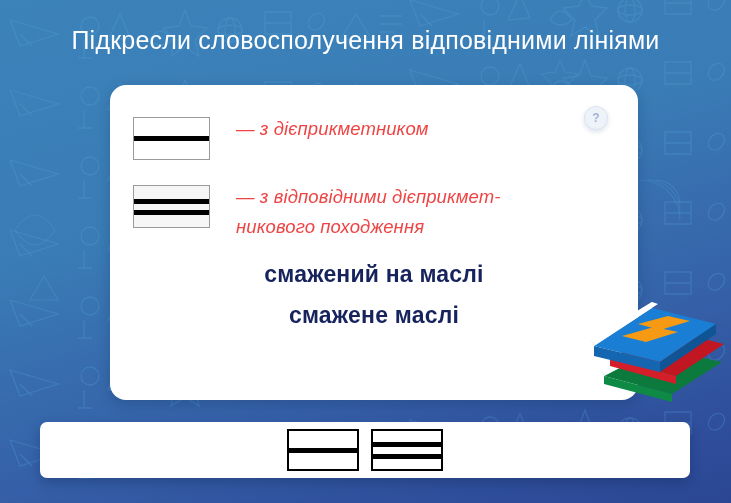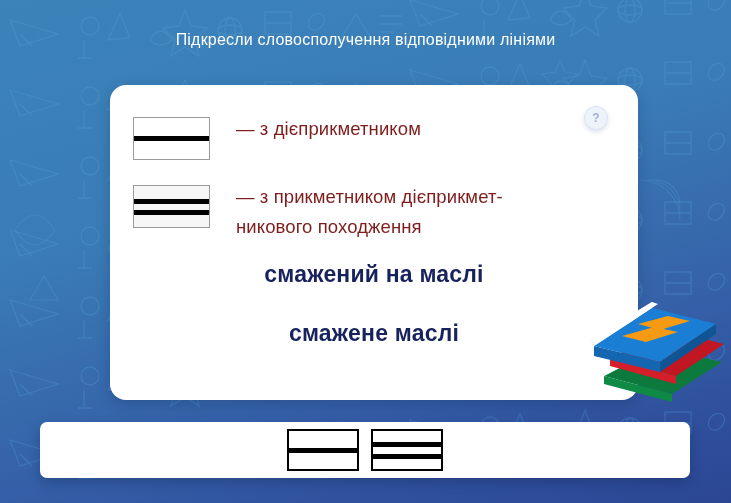--- a/index.html
+++ b/index.html
@@ -32,21 +32,21 @@
     position: absolute;
     top: 0; left: 0;
     width: 731px;
     height: 80px;
     display: flex;
     align-items: center;
     justify-content: center;
   }
   .title-text {
     color: #ffffff;
-    font-size: 16px;
+    font-size: 25px;
     font-weight: 400;
     letter-spacing: 0.2px;
     text-align: center;
     white-space: nowrap;
   }
 
   
   .task-card {
     position: absolute;
     left: 110px;
@@ -108,43 +108,44 @@
     left: 0;
     width: 100%;
     background: #000000;
   }
   .swatch.single .rule.r1 { top: 18px; height: 5px; }
   .swatch.double .rule.r1 { top: 13px; height: 5px; }
   .swatch.double .rule.r2 { top: 24px; height: 5px; }
 
   .legend-label {
     margin-left: 26px;
-    color: #7f1d1d;
+    color: #ef4444;
     font-size: 18.5px;
     line-height: 30px;
     font-weight: 400;
     letter-spacing: 0.1px;
+    font-style: italic;
   }
 
   
   .phrases {
     position: absolute;
     left: 0;
     top: 178px;
     width: 528px;
     text-align: center;
   }
   .phrase {
     color: #17235c;
     font-size: 23px;
     font-weight: 700;
     letter-spacing: 0.2px;
     line-height: 1;
   }
-  .phrase.p1 { margin-bottom: 36px; }
+  .phrase.p1 { margin-bottom: 18px; }
 
   
   .books {
     position: absolute;
     left: 586px;
     top: 302px;
     width: 142px;
     height: 100px;
     pointer-events: none;
   }
@@ -248,21 +249,21 @@
           <div class="rule r1"></div>
         </div>
         <div class="legend-label">— з дієприкметником</div>
       </div>
 
       <div class="legend-row">
         <div class="swatch double shaded">
           <div class="rule r1"></div>
           <div class="rule r2"></div>
         </div>
-        <div class="legend-label" style="white-space: pre-line;">— з прикметником дієприкмет-
+        <div class="legend-label" style="white-space: pre-line;">— з відповідними дієприкмет-
 никового походження</div>
       </div>
 
     </div>
 
     <div class="phrases">
       <div class="phrase p1">смажений на маслі</div>
       <div class="phrase p2">смажене маслі</div>
     </div>
 

